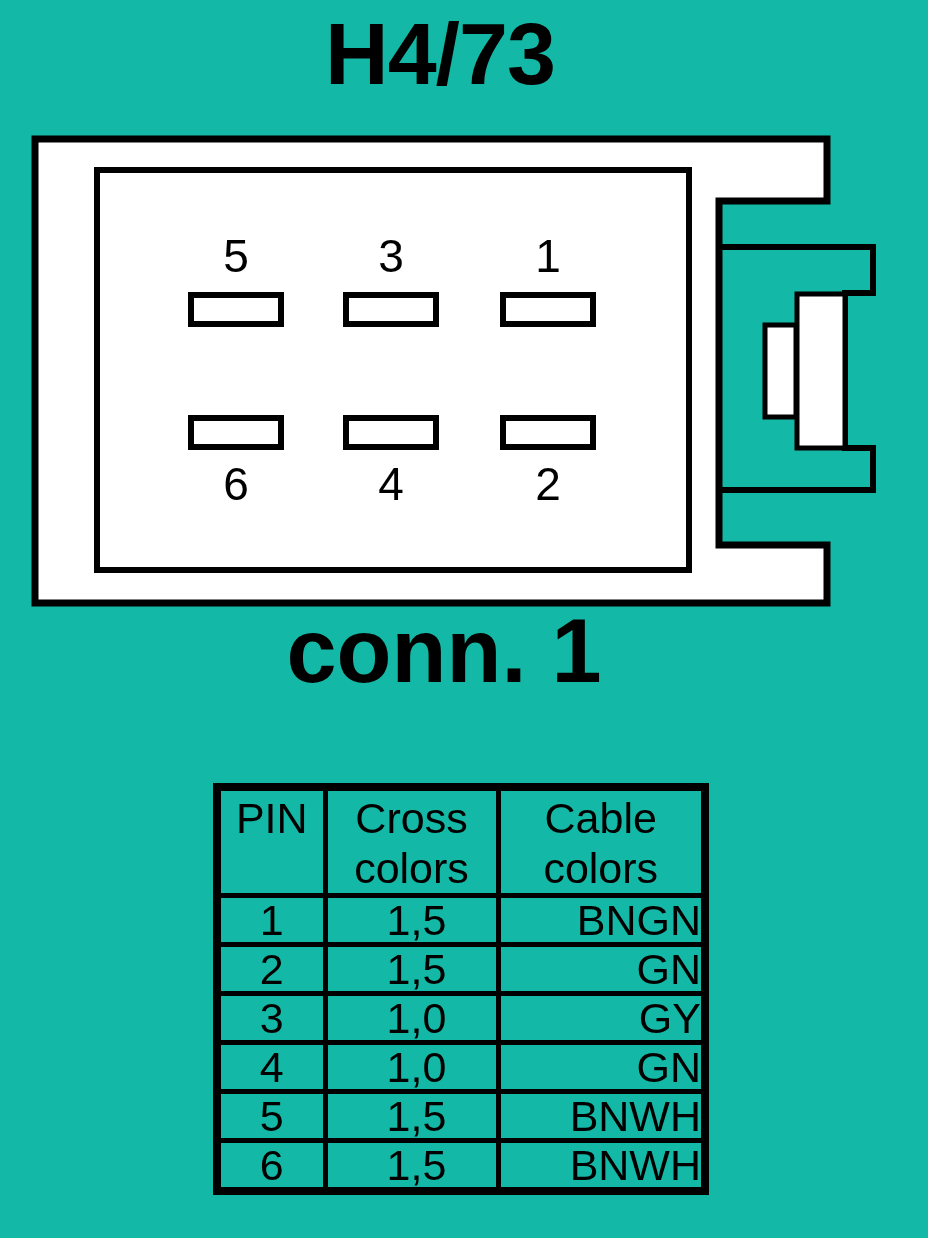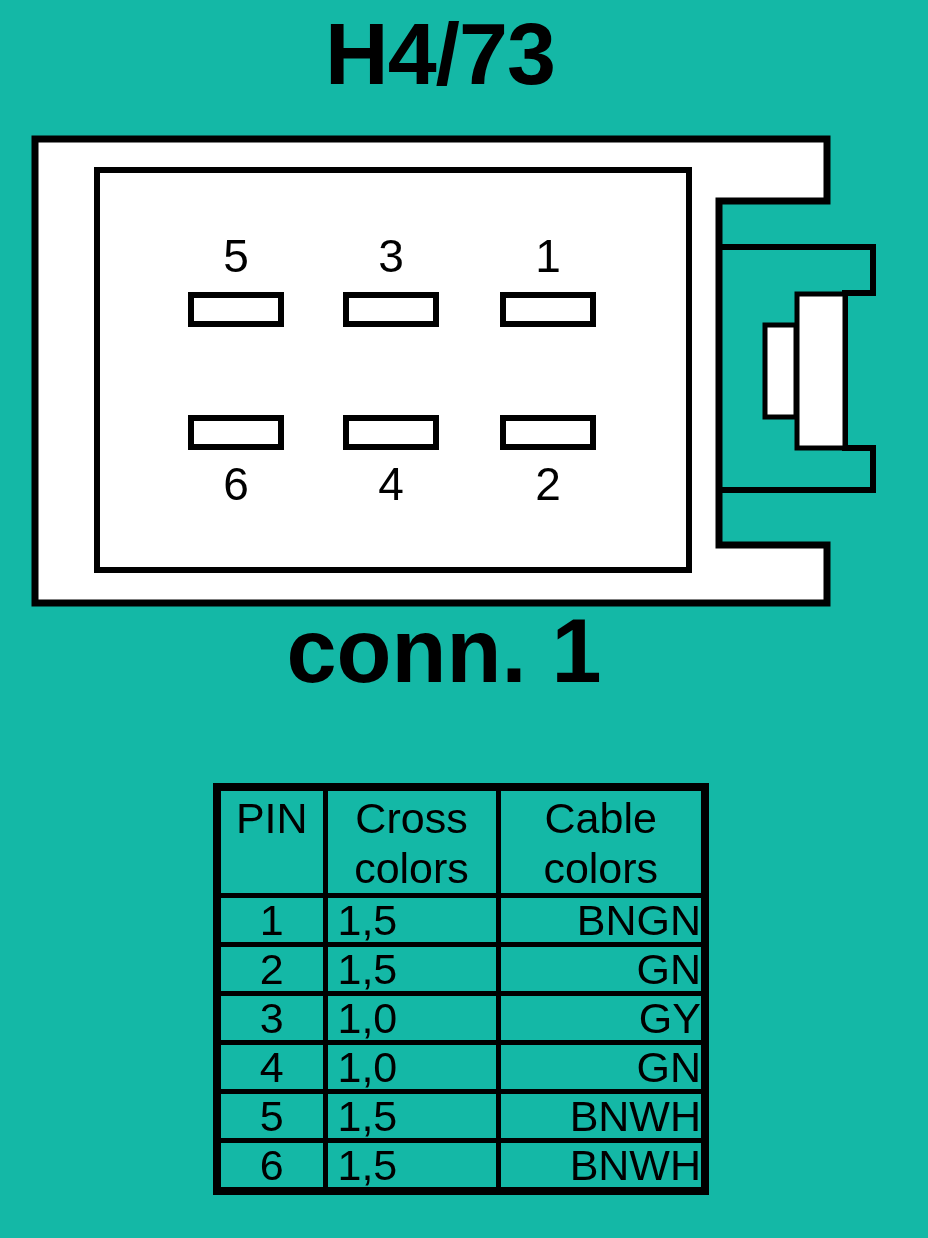--- a/index.html
+++ b/index.html
@@ -76,21 +76,21 @@
     height: 100px;
     padding: 2px 0 0 0;
   }
   .pinout-table td {
     height: 44px;
     vertical-align: middle;
     padding: 0;
     line-height: 44px;
   }
   td.cell-pin { text-align: center; }
-  td.cell-cross { text-align: left; padding-left: 10px; }
+  td.cell-cross { text-align: center; padding-left: 10px; }
   td.cell-color { text-align: right; padding-left: 7px; }
 </style>
 </head>
 <body>
 
 <div class="page">
 
   <div class="main-title">H4/73</div>
 
   <svg class="diagram-svg" viewBox="0 0 928 640" xmlns="http://www.w3.org/2000/svg">

